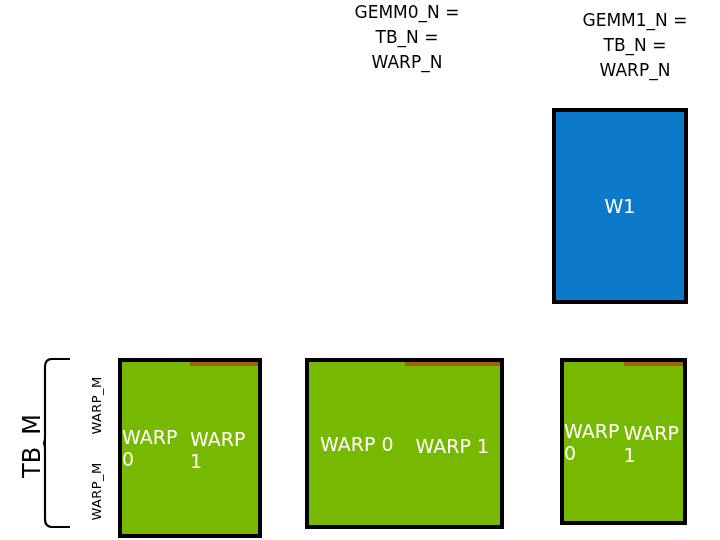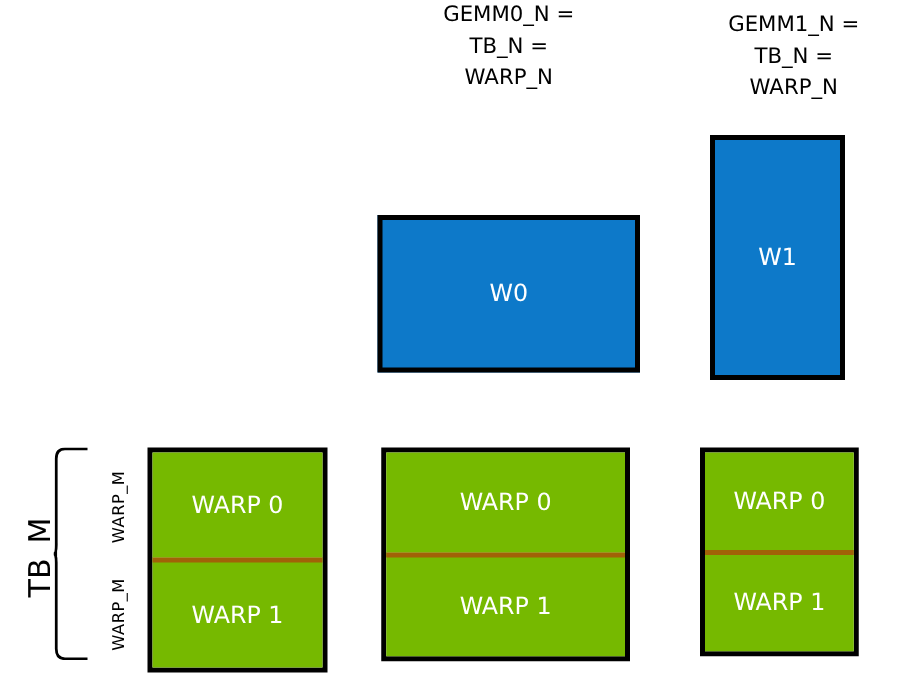--- a/index.html
+++ b/index.html
@@ -41,29 +41,29 @@
     display: flex;
     align-items: center;
     justify-content: center;
   }
   .blue-box .box-label {
     color: #ffffff;
     font-size: 19px;
     font-family: "DejaVu Sans", sans-serif;
   }
   #blue-w0 { left: 302px; top: 172px; width: 210px; height: 126px; }
-  #blue-w1 { left: 568px; top: 108px; width: 108px; height: 196px; }
+  #blue-w1 { left: 552px; top: 108px; width: 136px; height: 196px; }
 
   
   .green-block {
     position: absolute;
     border: 4px solid #000000;
     box-sizing: border-box;
     display: flex;
-    flex-direction: column;
+    flex-direction: row;
   }
   .green-cell {
     background: #76B900;
     flex: 1 1 0;
     display: flex;
     align-items: center;
     justify-content: center;
     color: #ffffff;
     font-size: 19px;
     font-family: "DejaVu Sans", sans-serif;
@@ -121,23 +121,20 @@
 <div id="canvas">
 
   <div class="col-header" id="header-gemm0">GEMM0_N =
 TB_N =
 WARP_N</div>
 
   <div class="col-header" id="header-gemm1">GEMM1_N =
 TB_N =
 WARP_N</div>
 
-  <div class="blue-box" id="blue-w0">
-    <span class="box-label">W0</span>
-  </div>
 
   <div class="blue-box" id="blue-w1">
     <span class="box-label">W1</span>
   </div>
 
   <div class="green-block" id="green-col-0">
     <div class="green-cell">
       <span>WARP 0</span>
     </div>
     <div class="green-cell">

